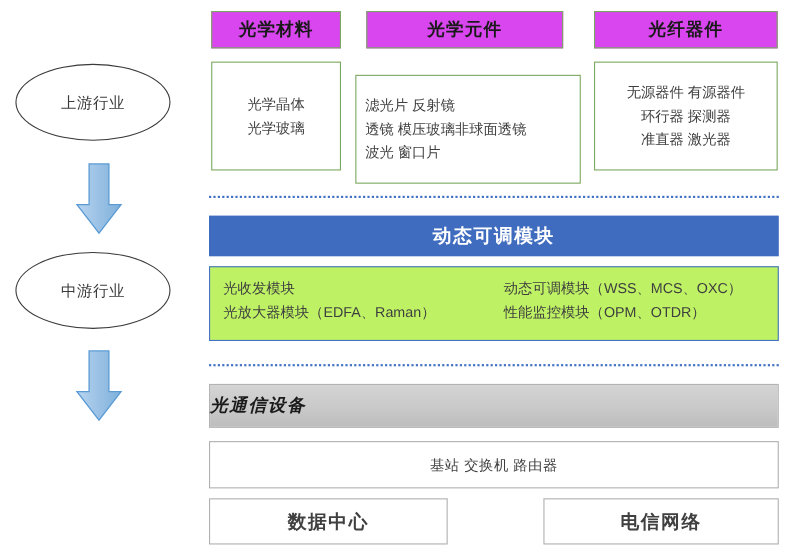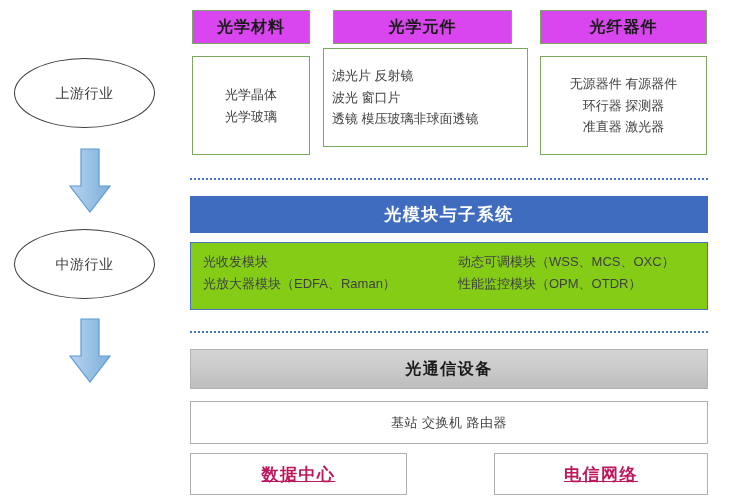--- a/index.html
+++ b/index.html
@@ -96,21 +96,21 @@
     justify-content: center;
   }
   .blue-head span {
     font-size: 17px;
     font-weight: bold;
     color: #ffffff;
     letter-spacing: 1.5px;
   }
   .blue-body {
     position: absolute;
-    background: #84cc16;
+    background: #bef264;
     border: 1px solid #4472c4;
     box-sizing: border-box;
     padding: 8px 10px 8px 12px;
   }
   .two-col {
     display: flex;
     font-size: 13px;
     line-height: 1.7;
     color: #3f3f3f;
   }
@@ -118,21 +118,22 @@
   .two-col .col-b { flex: 1; }
 
   
   .gray-head {
     position: absolute;
     background: linear-gradient(180deg, #d4d4d4 0%, #c9c9c9 55%, #bdbdbd 100%);
     border: 1px solid #b3b3b3;
     box-sizing: border-box;
     display: flex;
     align-items: center;
-    justify-content: center;
+    justify-content: flex-start;
+    font-style: italic;
   }
   .gray-head span {
     font-size: 16px;
     font-weight: bold;
     color: #1a1a1a;
     letter-spacing: 1.5px;
   }
   .plain-box {
     position: absolute;
     background: #ffffff;
@@ -143,23 +144,22 @@
     justify-content: center;
   }
   .plain-box .t-small {
     font-size: 13px;
     color: #3f3f3f;
     letter-spacing: 0.5px;
   }
   .plain-box .t-big {
     font-size: 17px;
     font-weight: bold;
-    color: #be185d;
+    color: #404040;
     letter-spacing: 1.5px;
-    text-decoration: underline;
   }
 </style>
 </head>
 <body>
 
 <div class="stage">
 
   <div class="ellipse" style="left:14px; top:58px; width:141px; height:70px;">
     <span>上游行业</span>
   </div>
@@ -201,43 +201,43 @@
   <div class="grn-body" style="left:192px; top:56px; width:118px; height:99px;">
     <div class="lines ctr">
       <div>光学晶体</div>
       <div>光学玻璃</div>
     </div>
   </div>
 
   <div class="grn-head" style="left:333px; top:10px; width:179px; height:34px;">
     <span>光学元件</span>
   </div>
-  <div class="grn-body" style="left:323px; top:48px; width:205px; height:99px;">
+  <div class="grn-body" style="left:323px; top:68px; width:205px; height:99px;">
     <div class="lines lft">
       <div>滤光片 反射镜</div>
+      <div>透镜 模压玻璃非球面透镜</div>
       <div>波光 窗口片</div>
-      <div>透镜 模压玻璃非球面透镜</div>
     </div>
   </div>
 
   <div class="grn-head" style="left:540px; top:10px; width:167px; height:34px;">
     <span>光纤器件</span>
   </div>
   <div class="grn-body" style="left:540px; top:56px; width:167px; height:99px;">
     <div class="lines ctr">
       <div>无源器件 有源器件</div>
       <div>环行器 探测器</div>
       <div>准直器 激光器</div>
     </div>
   </div>
 
   <div class="dotted-sep" style="left:190px; top:178px; width:518px;"></div>
 
   <div class="blue-head" style="left:190px; top:196px; width:518px; height:37px;">
-    <span>光模块与子系统</span>
+    <span>动态可调模块</span>
   </div>
   <div class="blue-body" style="left:190px; top:242px; width:518px; height:68px;">
     <div class="two-col">
       <div class="col-a">
         <div>光收发模块</div>
         <div>光放大器模块（EDFA、Raman）</div>
       </div>
       <div class="col-b">
         <div>动态可调模块（WSS、MCS、OXC）</div>
         <div>性能监控模块（OPM、OTDR）</div>

